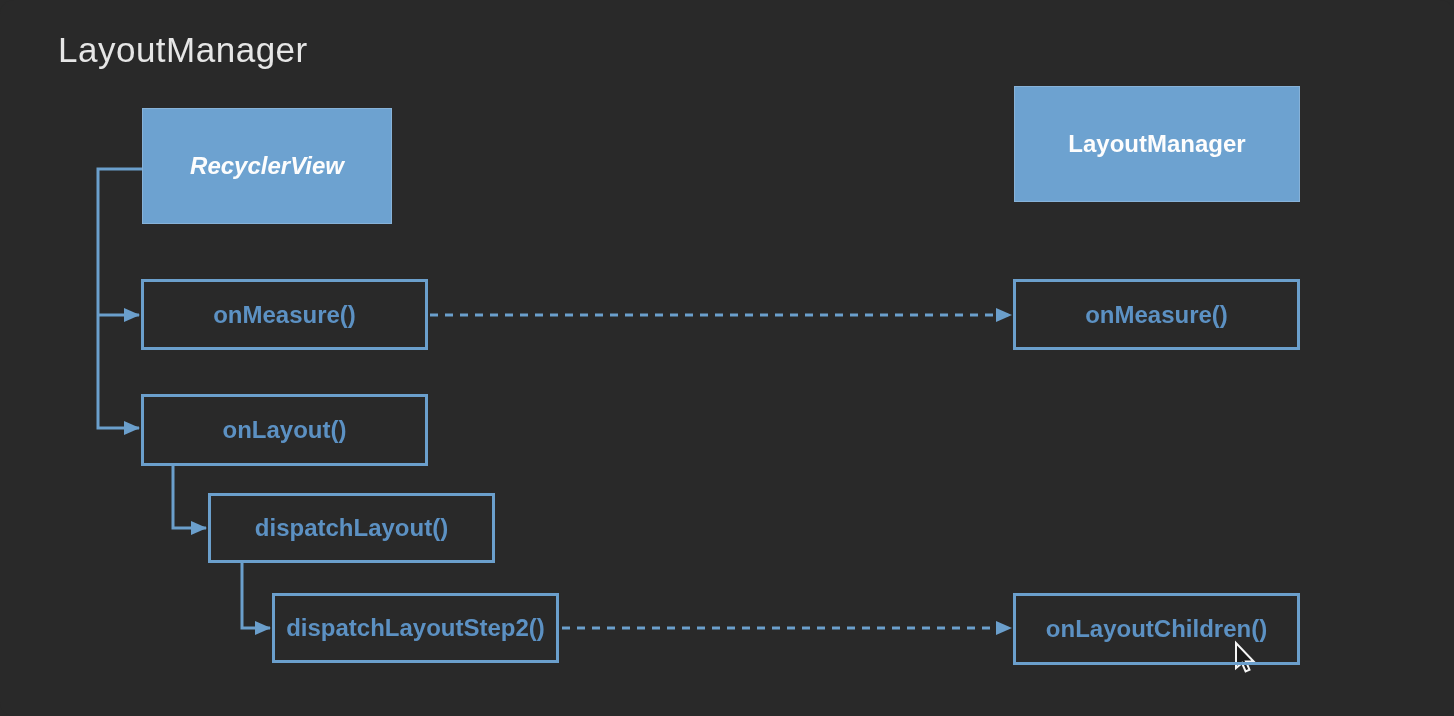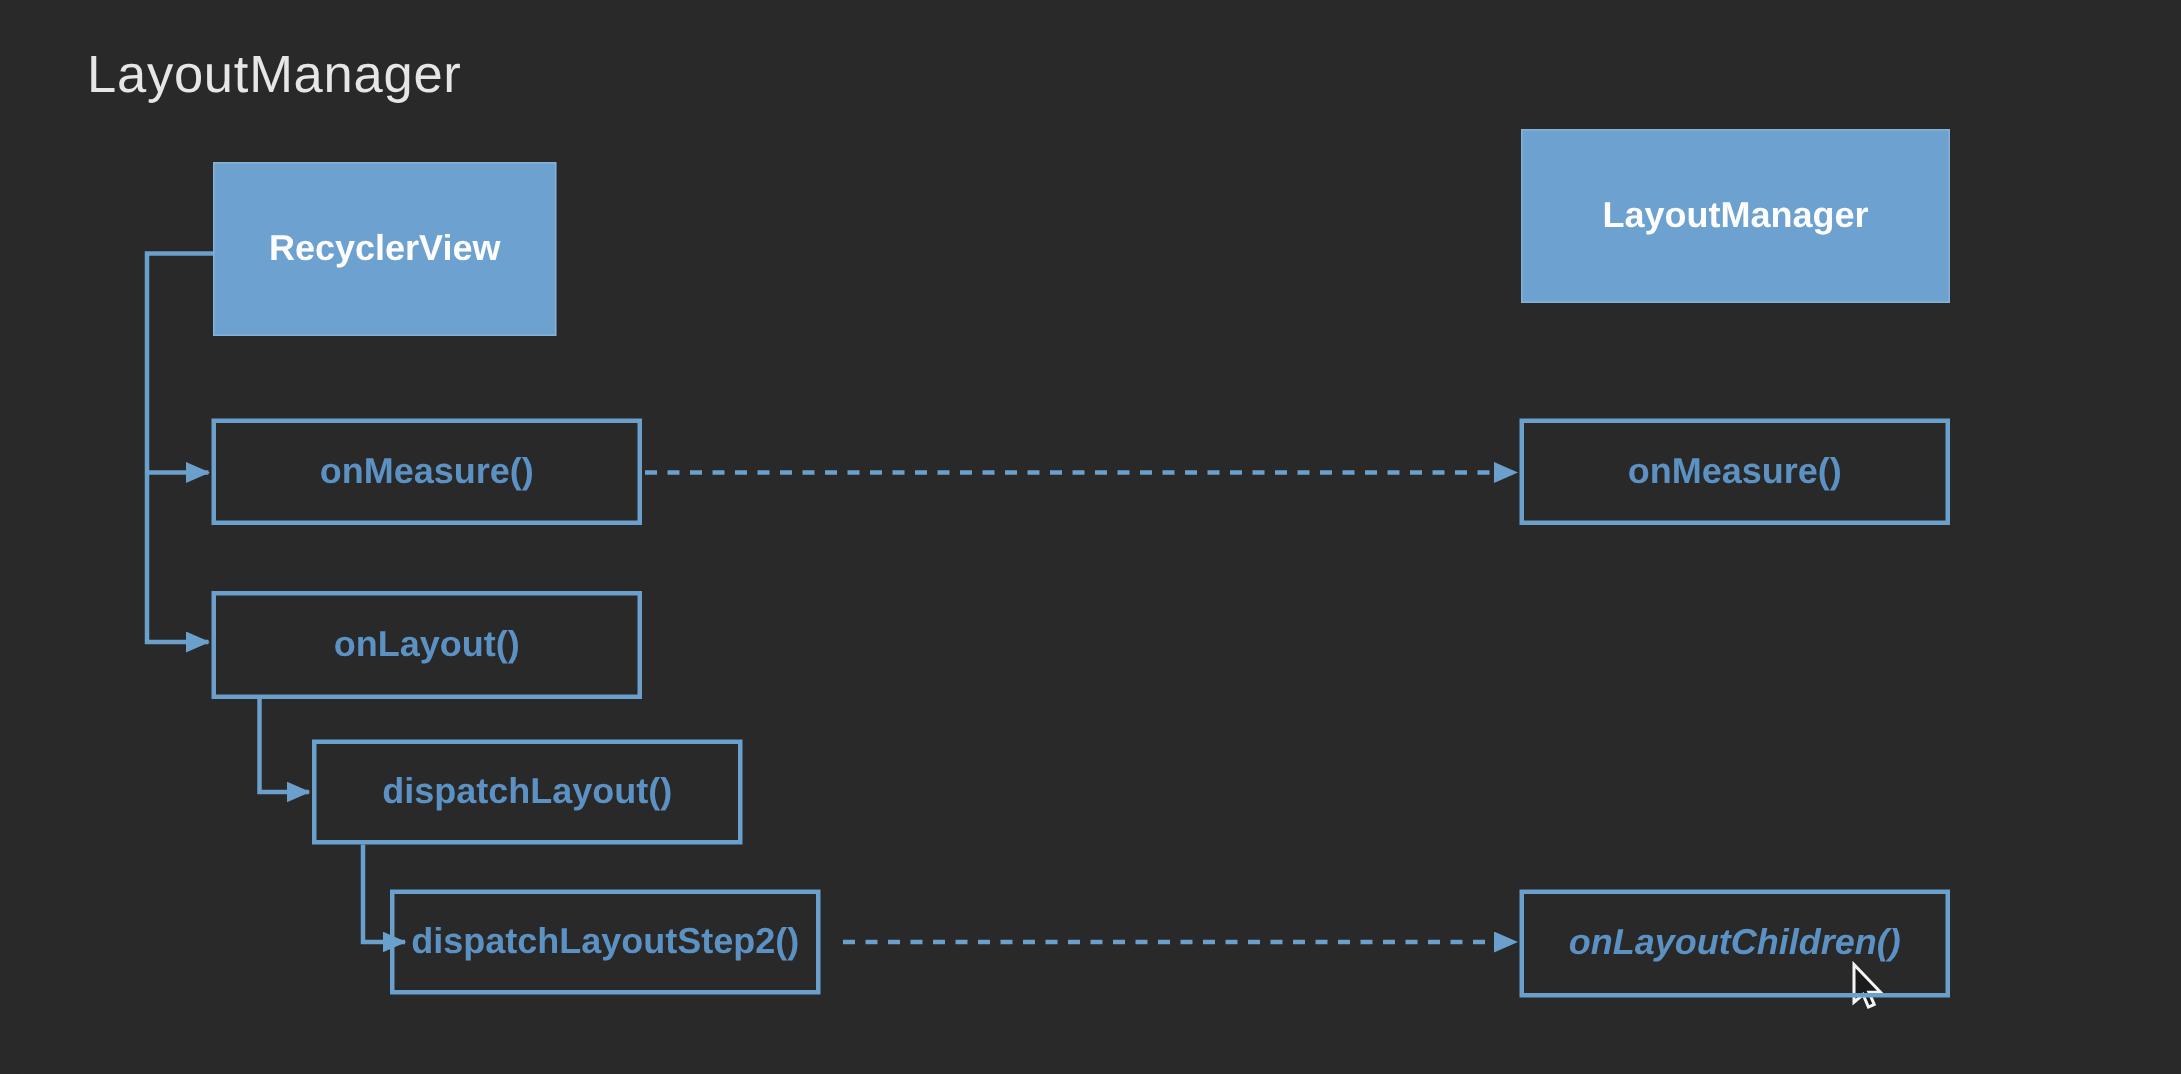--- a/index.html
+++ b/index.html
@@ -43,28 +43,28 @@
   .node.filled {
     background: var(--box-fill-blue);
     color: var(--filled-box-text);
     border: 1px solid rgba(255,255,255,0.18);
   }
   .node.outlined {
     background: transparent;
     color: var(--method-text-blue);
     border: 3px solid var(--accent-blue);
   }
-  #n-recyclerview        { left: 142px;  top: 108px; width: 229px; height: 116px; }
+  #n-recyclerview        { left: 142px;  top: 108px; width: 250px; height: 116px; font-style: italic; }
   #n-layoutmanager       { left: 1014px; top: 86px;  width: 286px; height: 116px; }
   #n-onmeasure-left      { left: 141px;  top: 279px; width: 287px; height: 71px; }
   #n-onlayout            { left: 141px;  top: 394px; width: 287px; height: 72px; }
   #n-dispatchlayout      { left: 208px;  top: 493px; width: 287px; height: 70px; }
-  #n-dispatchlayoutstep2 { left: 260px;  top: 593px; width: 287px; height: 70px; text-align: center; }
+  #n-dispatchlayoutstep2 { left: 272px;  top: 593px; width: 287px; height: 70px; text-align: center; }
   #n-onmeasure-right     { left: 1013px; top: 279px; width: 287px; height: 71px; }
-  #n-onlayoutchildren    { left: 1013px; top: 593px; width: 287px; height: 72px; font-style: italic; }
+  #n-onlayoutchildren    { left: 1013px; top: 593px; width: 287px; height: 72px; }
   svg.overlay {
     position: absolute;
     left: 0; top: 0;
     width: 1454px; height: 716px;
     pointer-events: none;
   }
   .edge {
     fill: none;
     stroke: var(--accent-blue);
     stroke-width: 3;

